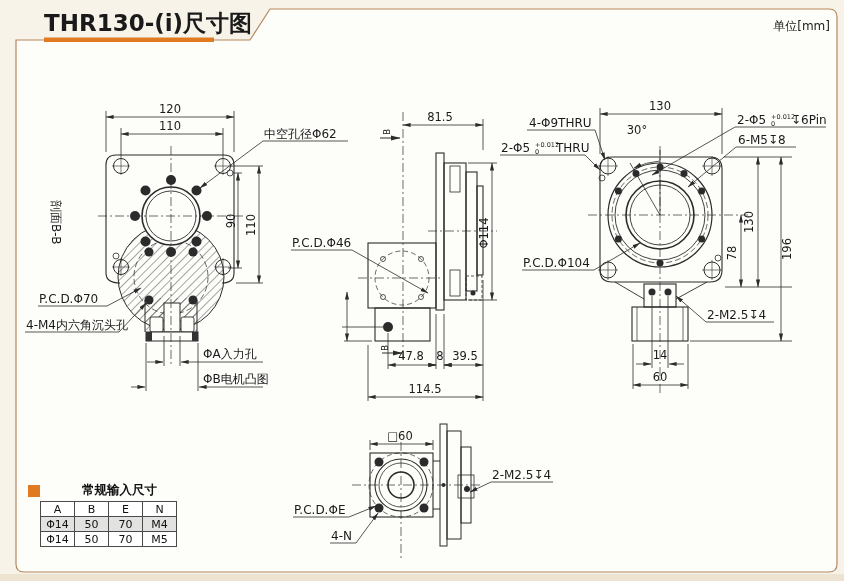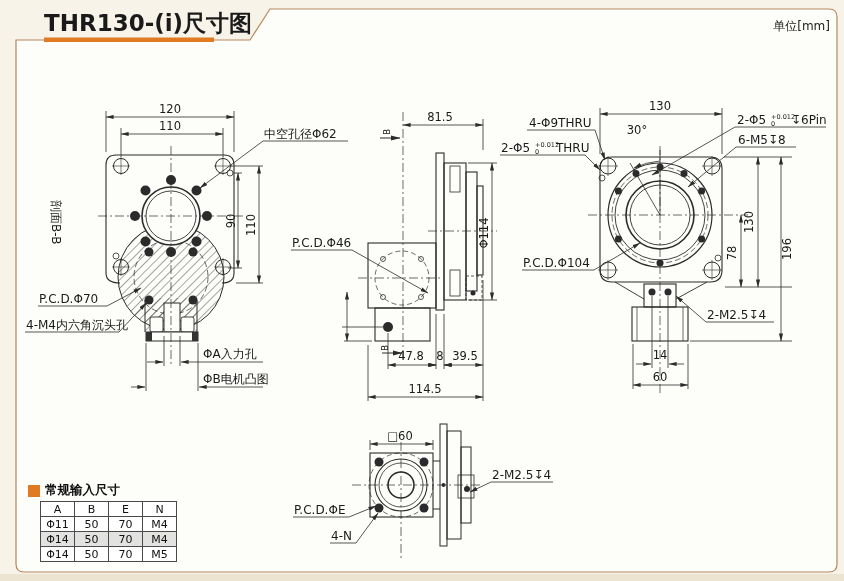--- a/index.html
+++ b/index.html
@@ -6,21 +6,21 @@
   body{width:844px;height:581px;position:relative;background:#f7f3e9;font-family:"DejaVu Sans",sans-serif;overflow:hidden;}
   svg text{font-family:"DejaVu Sans",sans-serif;fill:#1a1a1a;}
   .dt{font-size:11.5px;}
   .lb{font-size:12px;}
   .sm{font-size:6.5px;}
   .ttl{font-size:23px;font-weight:bold;}
   .unit{font-size:12px;}
   #spec-table{position:absolute;left:40px;top:501px;border-collapse:collapse;}
   #spec-table td{border:1px solid #4a4a4a;font-size:11px;text-align:center;width:33px;height:14px;padding:0;color:#111;background:#fff;}
   #spec-table tr.shade td{background:#e2e2e0;}
-  #table-title{position:absolute;left:28px;top:482px;display:flex;align-items:center;font-size:12.5px;font-weight:600;color:#111;}
+  #table-title{position:absolute;left:28px;top:482px;display:flex;align-items:center;font-size:12.5px;font-weight:600;color:#111;gap:37px;}
   #table-title .sq{width:12px;height:12px;background:#e07b24;margin-right:5px;display:inline-block;}
 </style>
 </head>
 <body>
 
 
 
 <svg width="844" height="581" viewBox="0 0 844 581">
   <defs>
     <marker id="ae" orient="auto" markerWidth="11" markerHeight="8" refX="9.5" refY="3">
@@ -460,26 +460,20 @@
   <span class="sq"></span>
   <span>常规输入尺寸</span>
 </div>
 <table id="spec-table">
   <tbody>
       <tr>
     <td>A</td>
     <td>B</td>
     <td>E</td>
     <td>N</td>
-  </tr>
-  <tr>
-    <td>Φ11</td>
-    <td>50</td>
-    <td>70</td>
-    <td>M4</td>
   </tr>
   <tr class="shade">
     <td>Φ14</td>
     <td>50</td>
     <td>70</td>
     <td>M4</td>
   </tr>
   <tr>
     <td>Φ14</td>
     <td>50</td>

